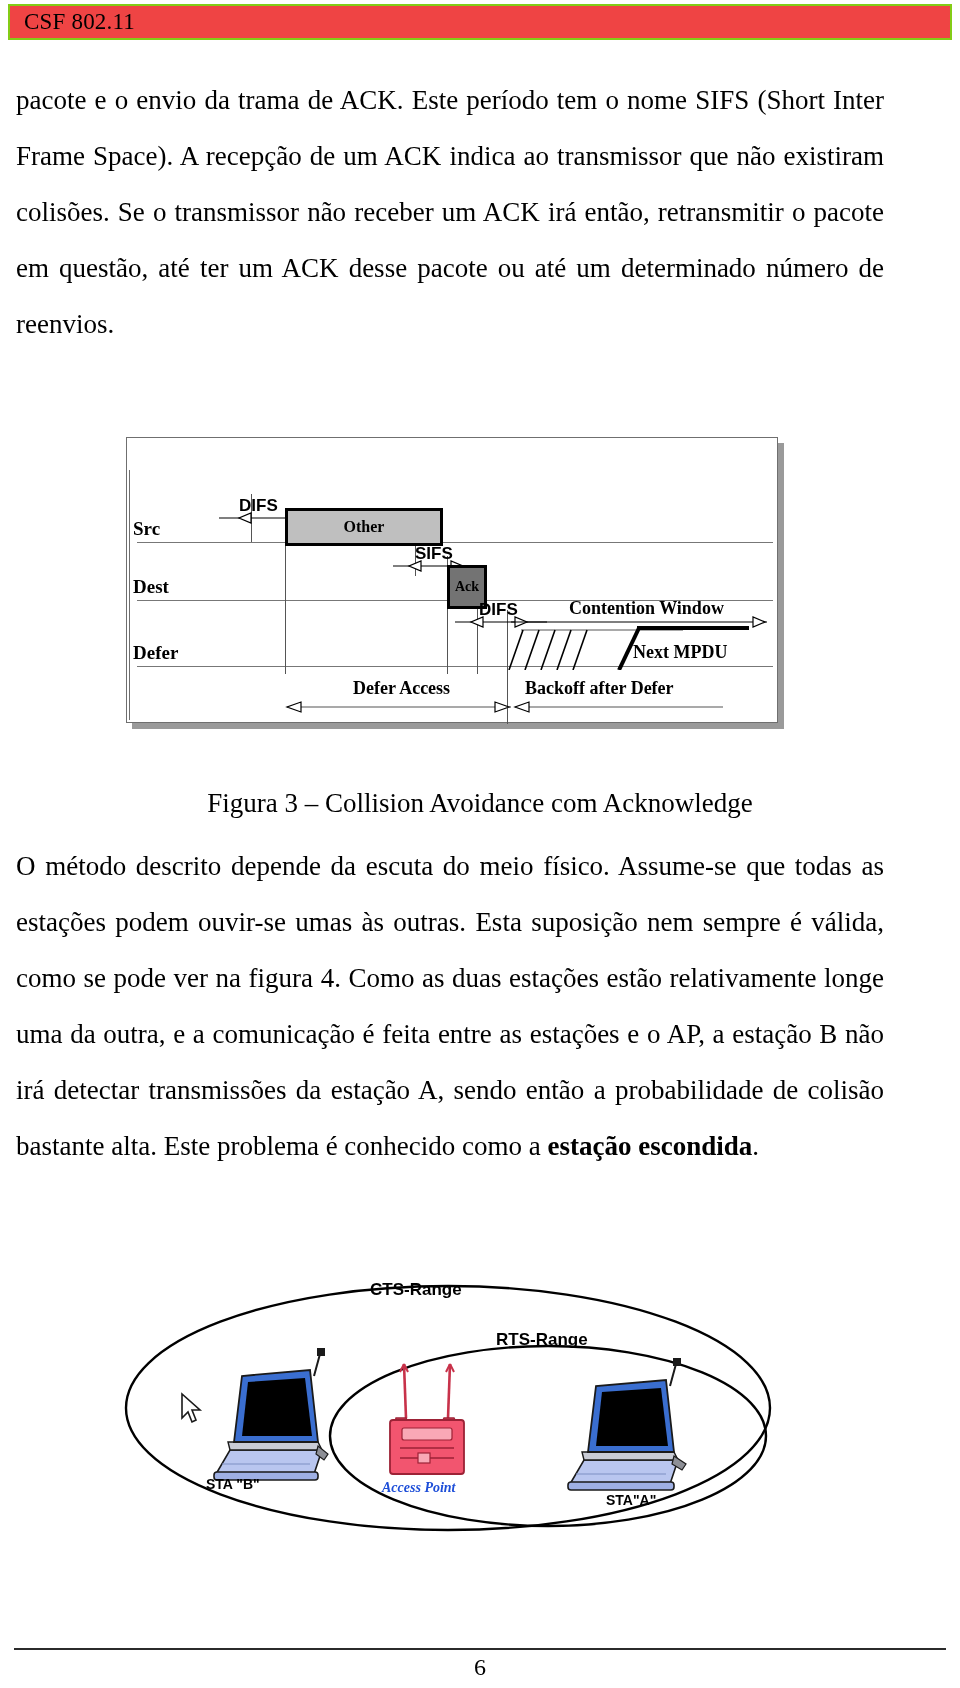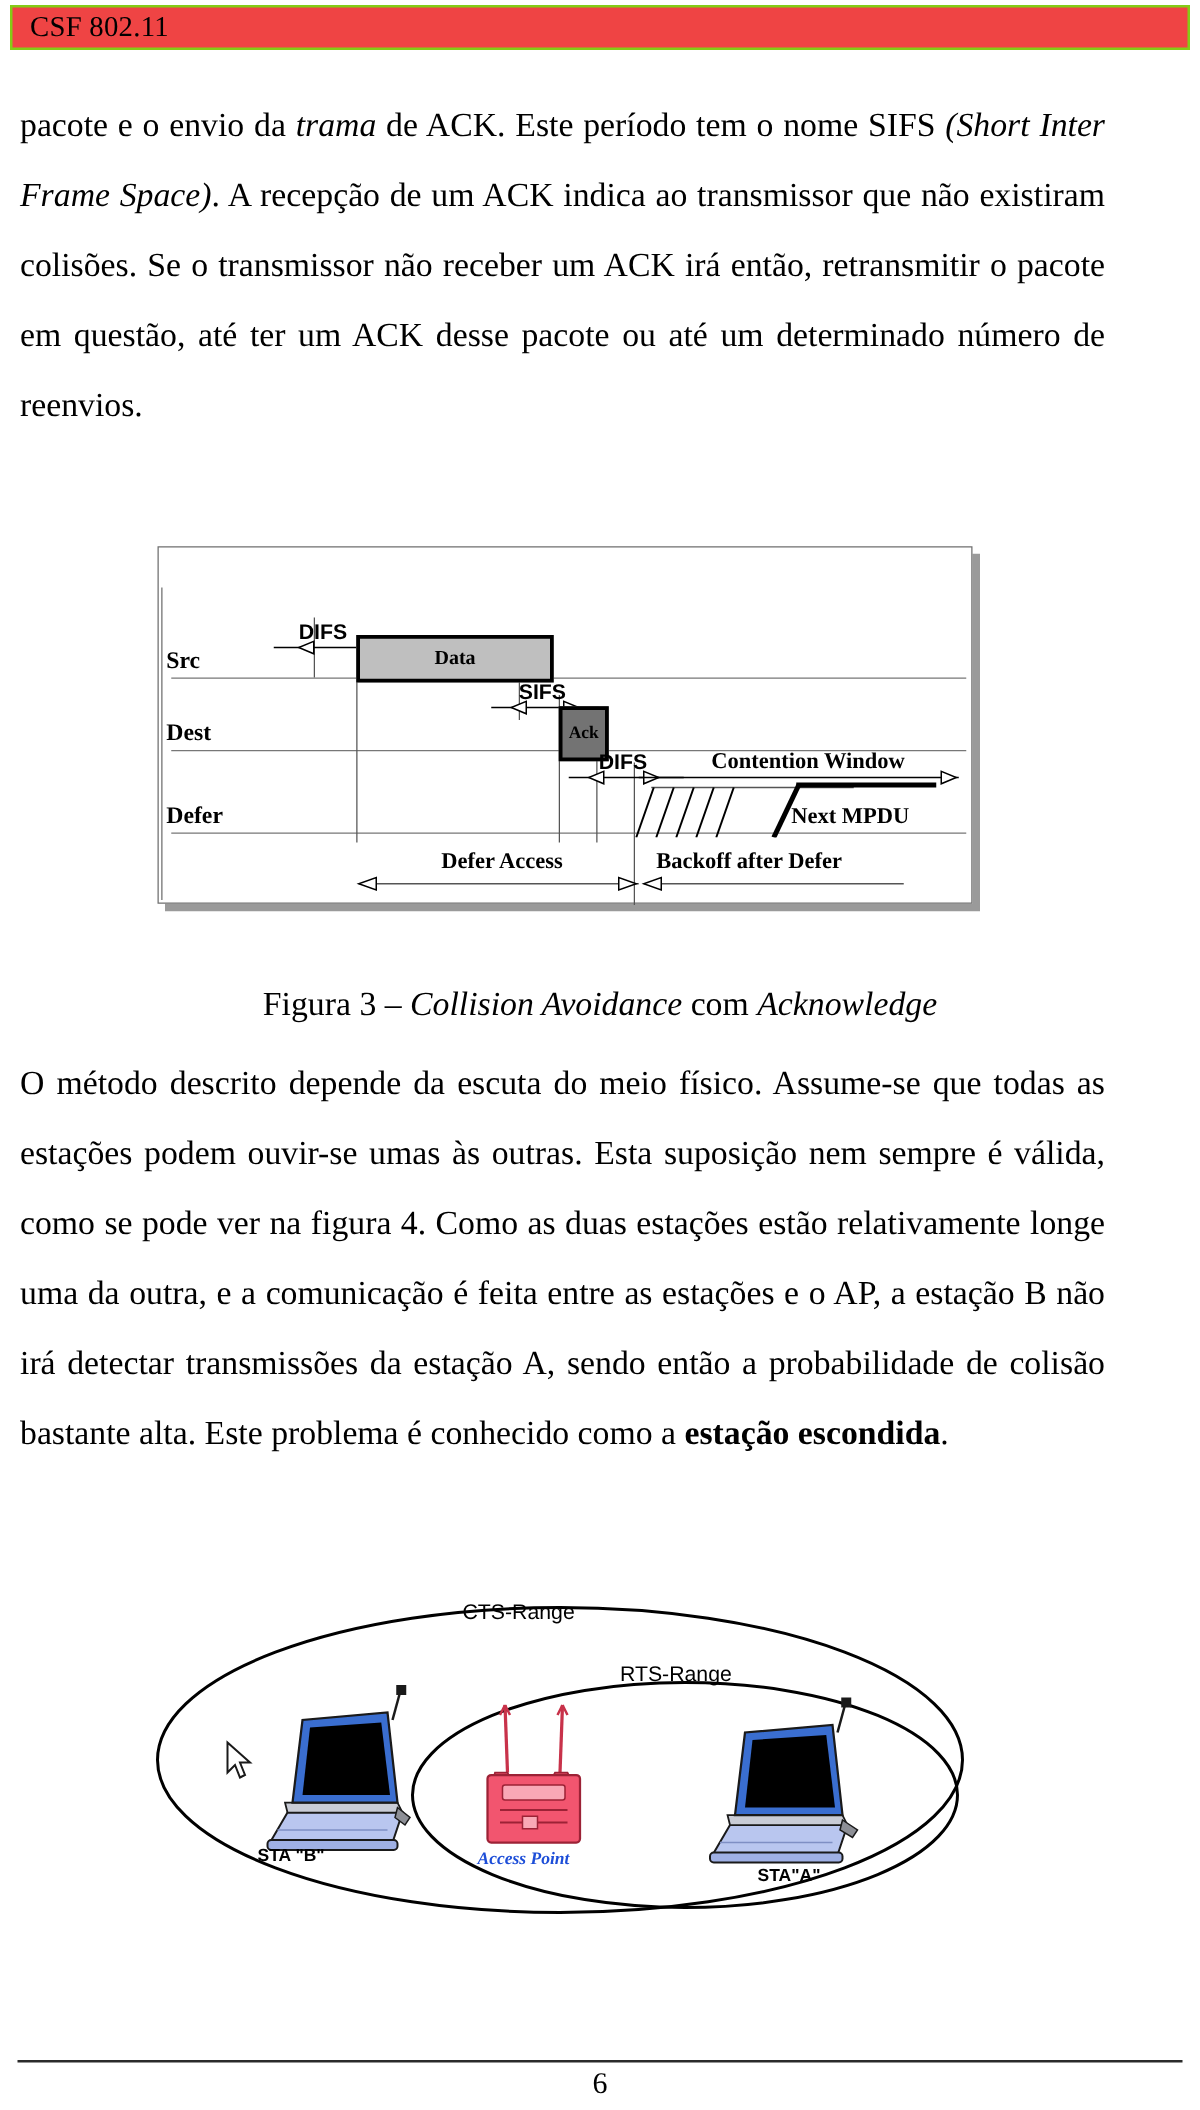--- a/index.html
+++ b/index.html
@@ -43,21 +43,21 @@
     position: absolute;
     left: 16px;
     width: 868px;
     font-size: 27px;
     line-height: 56px;
     text-align: justify;
     text-justify: inter-word;
   }
   .para-1 { top: 72px; }
   .para-2 { top: 838px; }
-  .it { font-style: italic; }
+  .it { }
   .bd { font-weight: bold; }
 
   
   .fig3-wrap {
     position: absolute;
     left: 126px; top: 437px;
     width: 658px; height: 292px;
   }
   .fig3-shadow {
     position: absolute;
@@ -145,21 +145,21 @@
   
   .fig4-wrap {
     position: absolute;
     left: 118px; top: 1268px;
     width: 660px; height: 268px;
   }
   .fig4-canvas { position: absolute; left: 0; top: 0; width: 660px; height: 268px; }
   .fig4-label {
     position: absolute;
     font-family: "Liberation Sans", "DejaVu Sans", sans-serif;
-    font-weight: normal;
+    font-weight: bold;
     font-size: 17px;
     color: #000000;
     white-space: nowrap;
   }
   .fig4-label-sm {
     position: absolute;
     font-family: "Liberation Sans", "DejaVu Sans", sans-serif;
     font-weight: bold;
     font-size: 14px;
     color: #000000;
@@ -222,21 +222,21 @@
         <div class="row-label" style="left:6px;  top:204px;">Defer</div>
 
         <div class="dim-label" style="left:112px; top:58px;">DIFS</div>
         <svg style="position:absolute; left:90px; top:73px;" width="110" height="14" viewBox="0 0 110 14">
           <line x1="2" y1="7" x2="108" y2="7" stroke="#000" stroke-width="1.2"></line>
           <polygon points="34,2 34,12 22,7" fill="#fff" stroke="#000" stroke-width="1.2"></polygon>
           <polygon points="74,2 74,12 86,7" fill="#fff" stroke="#000" stroke-width="1.2"></polygon>
         </svg>
 
         <div class="pkt-box pkt-data" style="left:158px; top:70px; width:158px; height:38px;">
-          <span>Data</span>
+          <span>Other</span>
         </div>
 
         <div class="dim-label" style="left:288px; top:106px;">SIFS</div>
         <svg style="position:absolute; left:264px; top:121px;" width="90" height="14" viewBox="0 0 90 14">
           <line x1="2" y1="7" x2="88" y2="7" stroke="#000" stroke-width="1.2"></line>
           <polygon points="30,2 30,12 18,7" fill="#fff" stroke="#000" stroke-width="1.2"></polygon>
           <polygon points="60,2 60,12 72,7" fill="#fff" stroke="#000" stroke-width="1.2"></polygon>
         </svg>
 
         <div class="pkt-box pkt-ack" style="left:320px; top:127px; width:40px; height:44px;">

